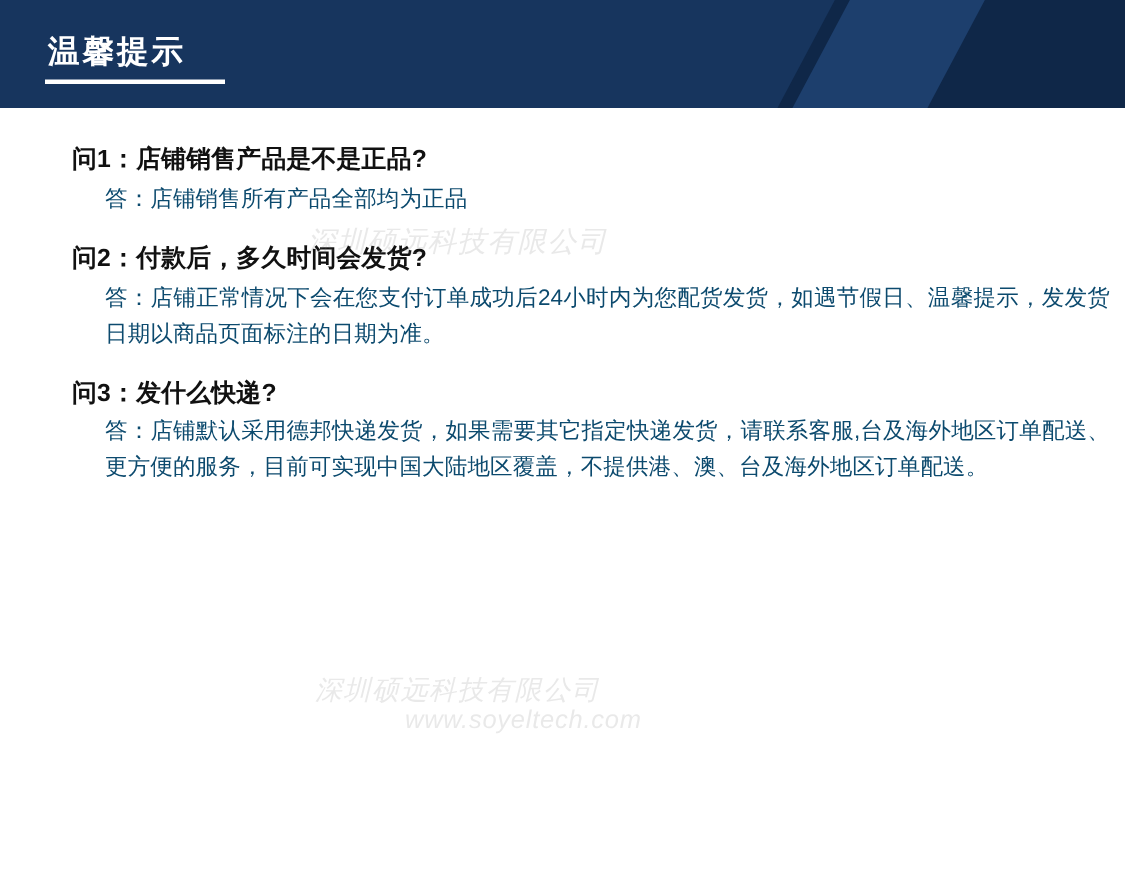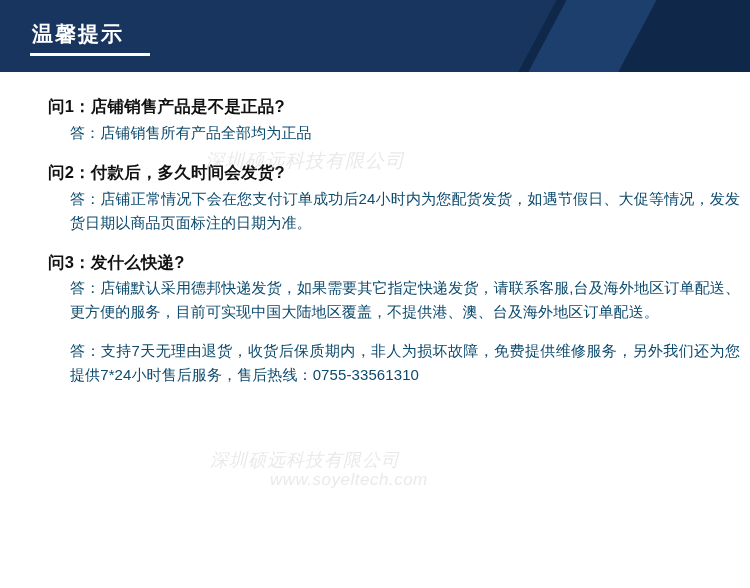--- a/index.html
+++ b/index.html
@@ -126,31 +126,30 @@
 
   <div class="content">
 
     <div class="qa-block">
       <div class="question">问1：店铺销售产品是不是正品?</div>
       <div class="answer">答：店铺销售所有产品全部均为正品</div>
     </div>
 
     <div class="qa-block">
       <div class="question">问2：付款后，多久时间会发货?</div>
-      <div class="answer">答：店铺正常情况下会在您支付订单成功后24小时内为您配货发货，如遇节假日、大促等情况，发发货日期以商品页面标注的日期为准。</div>
+      <div class="answer">答：店铺正常情况下会在您支付订单成功后24小时内为您配货发货，如遇节假日、温馨提示，发发货日期以商品页面标注的日期为准。</div>
     </div>
 
     <div class="qa-block">
       <div class="question">问3：发什么快递?</div>
       <div class="answer">答：店铺默认采用德邦快递发货，如果需要其它指定快递发货，请联系客服,台及海外地区订单配送、更方便的服务，目前可实现中国大陆地区覆盖，不提供港、澳、台及海外地区订单配送。</div>
     </div>
 
 
     <div class="qa-block">
-      <div class="answer">答：支持7天无理由退货，收货后保质期内，非人为损坏故障，免费提供维修服务，另外我们还为您提供7*24小时售后服务，售后热线：0755-33561310</div>
     </div>
 
   </div>
 
   <div class="watermark wm1">深圳硕远科技有限公司</div>
   <div class="watermark wm2">深圳硕远科技有限公司</div>
   <div class="watermark wm3">www.soyeltech.com</div>
 
 </div>
 

